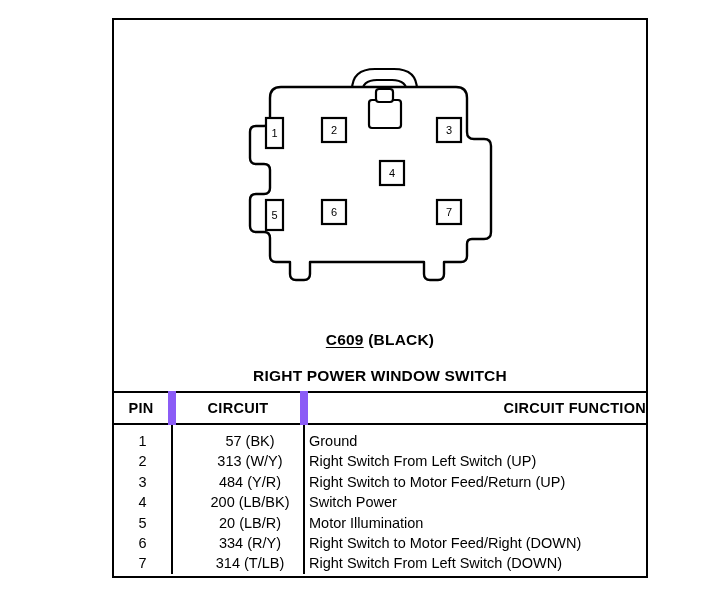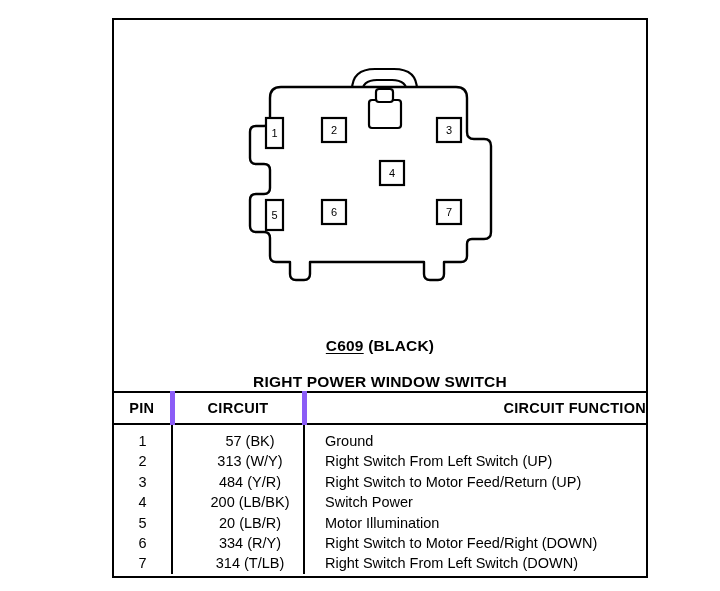--- a/index.html
+++ b/index.html
@@ -49,21 +49,21 @@
     top: 300px;
     width: 532px;
     height: 71px;
     text-align: center;
   }
   .title-line1 {
     font-size: 15.5px;
     font-weight: bold;
     letter-spacing: 0.2px;
     line-height: 20px;
-    margin-top: 16px;
+    margin-top: 10px;
   }
   .title-line1 .conn-id {
     text-decoration: underline;
     text-underline-offset: 1.5px;
   }
   .title-line2 {
     font-size: 15.5px;
     font-weight: bold;
     letter-spacing: 0.2px;
     line-height: 20px;
@@ -83,38 +83,38 @@
   #pin-table col.c-circuit  { width: 132px; }
   #pin-table col.c-function { width: 342px; }
 
   #pin-table th {
     font-size: 14.5px;
     font-weight: bold;
     letter-spacing: 0.3px;
     height: 30px;
     border-top: 2px solid #000;
     border-bottom: 2px solid #000;
-    border-right: 5px solid #8b5cf6;
+    border-right: 8px solid #8b5cf6;
     padding: 0;
     text-align: center;
   }
   #pin-table th:last-child { border-right: none; text-align: right; }
 
   #pin-table td {
     font-size: 14.5px;
     height: 20.4px;
     line-height: 20.4px;
     padding: 0;
     border-right: 2px solid #000;
   }
   #pin-table td:last-child { border-right: none; }
 
   #pin-table td.cell-pin     { text-align: center; }
   #pin-table td.cell-circuit { text-align: center; padding-left: 24px; }
-  #pin-table td.cell-func    { text-align: left; padding-left: 20px; }
+  #pin-table td.cell-func    { text-align: left; padding-left: 4px; }
 
   #pin-table tbody tr:first-child td { padding-top: 6px; }
 </style>
 </head>
 <body>
 
 <div id="sheet">
 
   <div id="connector-area">
     <svg id="connector-svg" width="272" height="230" viewBox="0 0 272 230">

